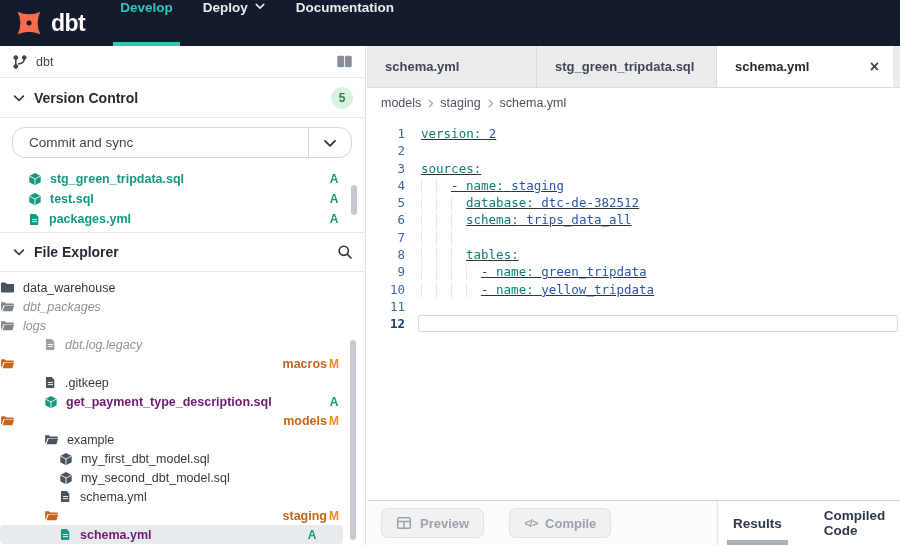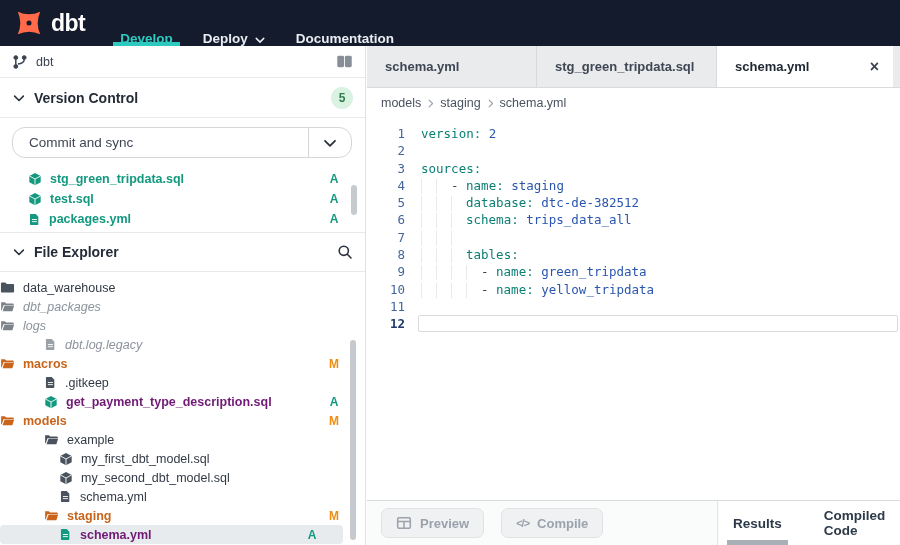--- a/index.html
+++ b/index.html
@@ -3,21 +3,21 @@
 <meta charset="utf-8">
 <style>
   * { margin:0; padding:0; box-sizing:border-box; }
   html,body { width:900px; height:545px; overflow:hidden; font-family:"Liberation Sans", sans-serif; background:#fff; }
   .stage { position:relative; width:900px; height:545px; background:#fff; }
 
   
   .nav { position:absolute; left:0; top:0; width:900px; height:46px; background:#141B2C; display:flex; align-items:stretch; }
   .brand { display:flex; align-items:center; gap:7px; padding:0 20px 0 14px; cursor:pointer; }
   .brand-txt { color:#fff; font-size:23px; font-weight:bold; letter-spacing:-0.5px; }
-  .nav-item { display:flex; align-items:flex-end; gap:6px; padding:0 15px; color:#E9ECF1; font-size:13.5px; font-weight:bold; cursor:pointer; position:relative; }
+  .nav-item { display:flex; align-items:flex-start; gap:6px; padding:0 15px; color:#E9ECF1; font-size:13.5px; font-weight:bold; cursor:pointer; position:relative; }
   .nav-item.active { color:#2EC9BE; }
   .nav-item.active::after { content:""; position:absolute; left:8px; right:8px; bottom:0; height:4px; background:#2EC9BE; }
   .nav-chev { width:12px; height:12px; stroke:#E9ECF1; stroke-width:2; fill:none; }
 
   
   .sidebar { position:absolute; left:0; top:46px; width:366px; height:499px; background:#fff; border-right:1px solid #DFE2E5; }
   .sb-top { position:absolute; left:0; top:0; width:100%; height:32px; border-bottom:1px solid #E7E9EC; display:flex; align-items:center; padding:0 12px; gap:8px; }
   .sb-top .branch-name { font-size:12.5px; color:#3A4250; flex:1; }
   .sec-head { display:flex; align-items:center; gap:8px; padding:0 12px; font-size:14px; font-weight:bold; color:#252C38; }
   .vc-head { position:absolute; left:0; top:32px; width:100%; height:40px; border-bottom:1px solid #E7E9EC; }
@@ -30,21 +30,21 @@
   .changes { position:absolute; left:0; top:118px; width:100%; height:68px; padding-top:5px; }
   .chg-row { height:20px; display:flex; align-items:center; padding-left:28px; cursor:pointer; }
   .chg-row .fname { flex:1; font-size:12.5px; font-weight:bold; color:#149980; margin-left:8px; }
   .status { width:14px; margin-right:24px; text-align:center; font-size:12px; font-weight:bold; }
   .status.a { color:#149980; } .status.m { color:#EE8F12; }
 
   .tree { position:absolute; left:0; top:226px; width:100%; height:273px; overflow:hidden; padding-top:6px; }
   .tree-row { height:19px; display:flex; align-items:center; cursor:pointer; }
   .tree-row .fname { flex:1; font-size:12.5px; color:#333A45; margin-left:8px; white-space:nowrap; }
   .tree-row.muted .fname { color:#8C939C; font-style:italic; }
-  .tree-row.orange .fname { color:#C8651B; font-weight:bold; }
+  .tree-row.orange .fname { color:#C8651B; font-weight:bold;text-align:right; }
   .tree-row.green .fname { color:#701a75; font-weight:bold; }
   .d0 { } .d1 { padding-left:44px; } .d2 { padding-left:59px; }
   .tree-row.selected { background:#E7EBED; border-radius:4px; margin-right:22px; }
 
   .sb-scroll { position:absolute; width:6px; border-radius:3px; background:#C6CACE; }
   .scroll-chg { right:8px; top:139px; height:30px; }
   .scroll-tree { right:9px; top:294px; height:200px; }
 
   
   .editor { position:absolute; left:367px; top:46px; width:533px; height:499px; background:#fff; }
@@ -54,28 +54,28 @@
   .tab.active { width:176px; background:#fff; color:#1F2732; border-right:none; justify-content:space-between; padding-right:14px; }
   .tab-close { font-size:16px; color:#3A4350; cursor:pointer; line-height:1; }
   .crumbs { position:absolute; left:0; top:42px; width:100%; height:30px; display:flex; align-items:center; padding-left:14px; gap:4px; }
   .crumb { font-size:12.5px; color:#4A5360; }
   .crumb-sep { width:11px; height:11px; stroke:#9AA0A8; stroke-width:1.6; fill:none; }
 
   .code { position:absolute; left:0; top:72px; width:100%; height:382px; padding-top:7px; font-family:"DejaVu Sans Mono", monospace; font-size:12.5px; background:#fff; }
   .cl { height:17.3px; line-height:17.3px; display:flex; }
   .ln { width:38px; text-align:right; color:#44669E; flex:none; user-select:none; }
   .ln.cur { color:#1F3A66; font-weight:bold; }
-  .lc { flex:1; padding-left:16px; white-space:pre; color:#333; }
+  .lc { flex:1; padding-left:16px; white-space:pre; color:#333;text-decoration:underline; }
   .tk.k { color:#0B7F74; } .tk.v { color:#2A56AE; } .tk.p { color:#3A4350; }
   .g { display:inline-block; width:15px; height:15px; border-left:1px solid #E7EAED; vertical-align:middle; }
   .lc.cursor-box { border:1px solid #D8DBDE; border-radius:2px; margin-left:13px; padding-left:2px; margin-right:2px; height:16.5px; }
 
   
   .bottombar { position:absolute; left:0; top:454px; width:100%; height:45px; border-top:1px solid #D8DBDE; background:#FAFBFB; }
-  .bb-left { position:absolute; left:0; top:0; width:351px; height:100%; display:flex; align-items:center; gap:17px; padding-left:14px; border-right:1px solid #E2E5E8; }
+  .bb-left { position:absolute; left:0; top:0; width:351px; height:100%; display:flex; align-items:center; gap:25px; padding-left:14px; border-right:1px solid #E2E5E8; }
   .bb-btn { height:30px; background:#F0F1F3; border:1px solid #E0E3E6; border-radius:7px; display:flex; align-items:center; gap:8px; padding:0 14px; font-size:13px; font-weight:bold; color:#9BA2AC; cursor:pointer; }
   .bb-btn .glyph { font-size:11px; font-weight:bold; letter-spacing:-1px; }
   .bb-split { padding:0; }
   .bb-split .main { display:flex; align-items:center; gap:8px; padding:0 12px 0 14px; height:100%; }
   .bb-split .caret { height:100%; width:38px; border-left:1px solid #E0E3E6; display:flex; align-items:center; justify-content:center; cursor:pointer; }
   .bb-right { position:absolute; left:352px; top:0; right:0; height:100%; background:#fff; display:flex; align-items:center; justify-content:center; gap:14px; }
   .res-tab { position:relative; height:100%; display:flex; align-items:center; padding:0 14px; font-size:13.5px; font-weight:bold; color:#2C3948; cursor:pointer; }
   .res-tab.active::after { content:""; position:absolute; left:8px; right:8px; bottom:0; height:5px; background:#A9AFB7; }
 
   .ic { flex:none; }

